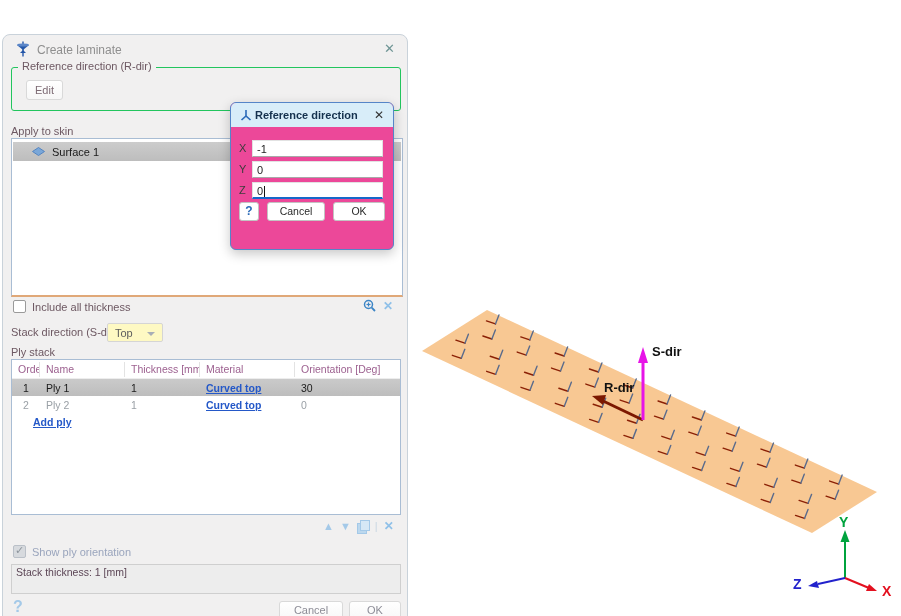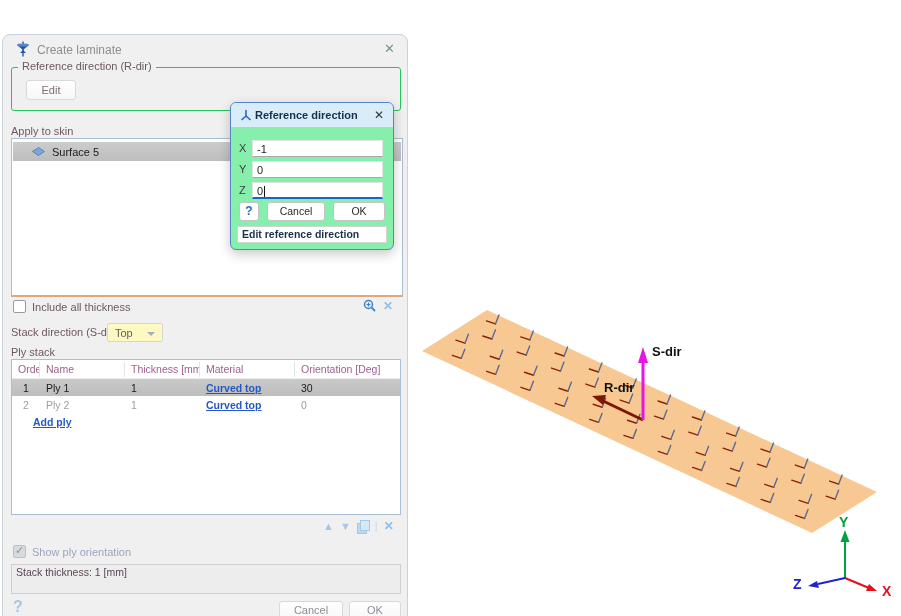--- a/index.html
+++ b/index.html
@@ -16,21 +16,21 @@
   .dlg-title-icon { position:absolute; left:12px; top:6px; }
   .dlg-title { position:absolute; left:34px; top:8px; font-size:12px; color:#8f8f8f; }
   .dlg-close { position:absolute; right:12px; top:6px; font-size:13px; color:#6f9595; cursor:pointer; }
 
   .groupbox { position:absolute; left:8px; top:32px; width:390px; height:44px;
     border:1px solid #22c55e; border-radius:3px; }
   .groupbox-legend { position:absolute; left:6px; top:-8px; background:#f1f0f0;
     padding:0 4px; font-size:11px; color:#6d5862; }
   .btn { background:linear-gradient(#ffffff,#f7f7f7); border:1px solid #d9d9d9;
     border-radius:3px; font-size:11px; color:#7d6b74; text-align:center; cursor:pointer; }
-  .edit-btn { position:absolute; left:14px; top:12px; width:50px; height:20px; line-height:18px; }
+  .edit-btn { position:absolute; left:14px; top:12px; width:37px; height:20px; line-height:18px; }
 
   .lbl { position:absolute; font-size:11px; color:#6d5862; }
 
   .skin-list { position:absolute; left:8px; top:103px; width:392px; height:159px;
     background:#fff; border:1px solid #a9bdd4; border-bottom:2px solid #e0a878; }
   .skin-row { position:absolute; left:1px; right:1px; top:3px; height:19px;
     background:linear-gradient(#cccccc,#bdbdbd); display:flex; align-items:center; cursor:pointer; }
   .skin-row .sicon { margin-left:19px; }
   .skin-row .stext { margin-left:7px; font-size:11px; color:#1a1a1a; }
 
@@ -75,21 +75,21 @@
   .help-main { position:absolute; left:10px; top:563px; font-size:16px; font-weight:bold; color:#a4c9e8; cursor:pointer; }
   .cancel-main { position:absolute; left:276px; top:566px; width:64px; height:19px; line-height:17px; color:#8d8d97; }
   .ok-main { position:absolute; left:346px; top:566px; width:52px; height:19px; line-height:17px; color:#8d8d97; }
 
   .status-main { position:absolute; left:8px; top:589px; width:392px; height:17px;
     background:#fff; border:1px solid #e2e2e2; font-size:10.5px; color:#72303c;
     line-height:15px; padding-left:4px; white-space:nowrap; overflow:hidden; }
 
   
   .popup { position:absolute; left:230px; top:102px; width:164px; height:148px;
-    background:#86efac; border:1px solid #5585c8; border-radius:6px;
+    background:#ec4899; border:1px solid #5585c8; border-radius:6px;
     box-shadow:0 4px 12px rgba(0,0,0,.22); }
   .popup-titlebar { position:absolute; left:0; top:0; width:100%; height:24px;
     background:#d8edf9; border-radius:5px 5px 0 0; }
   .popup-title { position:absolute; left:24px; top:6px; font-size:11px; font-weight:600; color:#15314e; }
   .popup-close { position:absolute; right:9px; top:5px; font-size:12px; color:#333; cursor:pointer; }
   .fld-row { position:absolute; left:8px; right:10px; height:17px; }
   .fld-lbl { position:absolute; left:0; top:2px; font-size:11px; color:#3c3c3c; }
   .fld { position:absolute; left:13px; right:0; top:0; height:17px; background:#fff;
     border:1px solid #e2e2e2; border-bottom:1px solid #a8a8a8; font-size:11px; color:#1c1c1c;
     line-height:16px; padding-left:4px; cursor:text; }
@@ -246,21 +246,21 @@
       <div class="btn edit-btn">Edit</div>
     </div>
 
     <span class="lbl" style="left:8px;top:90px;">Apply to skin</span>
 
     <div class="skin-list">
       <div class="skin-row">
         <svg class="sicon" width="13" height="9" viewBox="0 0 13 9">
           <polygon points="0.5,4.5 6.5,0.5 12.5,4.5 6.5,8.5" fill="#7aa7d8" stroke="#5585c0" stroke-width="1"></polygon>
         </svg>
-        <span class="stext">Surface 5</span>
+        <span class="stext">Surface 1</span>
       </div>
     </div>
 
     <div class="list-tools">
       <svg width="14" height="14" viewBox="0 0 14 14" style="cursor:pointer;">
         <circle cx="5.5" cy="5.5" r="4" fill="none" stroke="#3c85c6" stroke-width="1.5"></circle>
         <line x1="3.5" y1="5.5" x2="7.5" y2="5.5" stroke="#3c85c6" stroke-width="1.2"></line>
         <line x1="5.5" y1="3.5" x2="5.5" y2="7.5" stroke="#3c85c6" stroke-width="1.2"></line>
         <line x1="8.7" y1="8.7" x2="12" y2="12" stroke="#3c85c6" stroke-width="1.8"></line>
       </svg>
@@ -348,16 +348,15 @@
     </div>
     <div class="fld-row" style="top:79px;">
       <span class="fld-lbl">Z</span>
       <div class="fld focus"><span>0</span><span class="caret"></span></div>
     </div>
 
     <div class="popup-btn popup-help">?</div>
     <div class="popup-btn popup-cancel">Cancel</div>
     <div class="popup-btn popup-ok">OK</div>
 
-    <div class="popup-status">Edit reference direction</div>
   </div>
 
 </div>
 
 </body></html>

